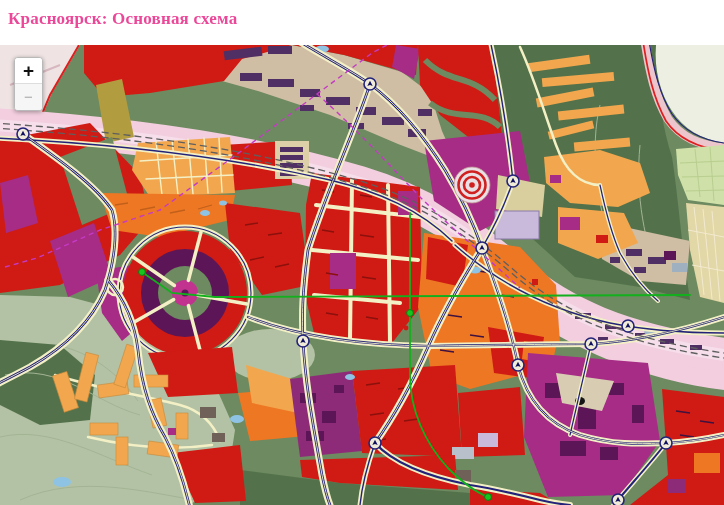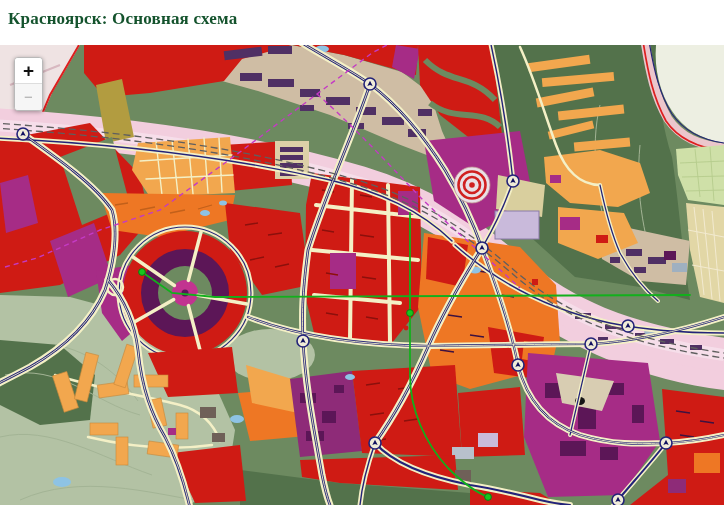--- a/index.html
+++ b/index.html
@@ -1,18 +1,18 @@
 <!DOCTYPE html>
 <html style="--base-green: #6d8a60; --forest-green: #53724b; --sage: #b3c2a4; --pale-outside: #edefe2; --boundary-pink: #ecc6cc; --boundary-red: #dd1f1f; --corridor-pink: #f2cede; --beige: #cfbda4; --tan: #d9c9ae; --zone-red: #cf1b14; --zone-orange: #ee7724; --zone-lightorange: #f2a74e; --zone-magenta: #a62c86; --zone-purple: #8e2b78; --zone-darkpurple: #5c1657; --road-cream: #f4f0c6; --road-navy: #232379; --transit-green: #12b01c; --water-blue: #8ec3e4; --building-purple: #503064; --rail-gray: #5f5f5f; --metro-magenta: #c43ac4; --field-green: #cfe0a8; --field-khaki: #e2d7a6; --lavender: #c9badb;"><head>
 <meta charset="utf-8">
 <style>
   html,body{margin:0;padding:0;background:#fff;}
   body{width:724px;height:505px;overflow:hidden;font-family:"Liberation Sans",sans-serif;}
   .page-header{height:45px;box-sizing:border-box;padding:9px 0 0 8px;}
-  .page-header h1{margin:0;font-family:"Liberation Serif",serif;font-weight:bold;font-size:17px;color:#14532d;letter-spacing:.2px;}
+  .page-header h1{margin:0;font-family:"Liberation Serif",serif;font-weight:bold;font-size:17px;color:#ec4899;letter-spacing:.2px;}
   .map-wrap{position:relative;width:724px;height:460px;overflow:hidden;}
   .map-wrap svg{display:block;}
   
   .zoom-ctrl{position:absolute;left:14px;top:12px;width:27px;background:#fff;border:1px solid #b9b9b9;
     border-radius:4px;box-shadow:0 1px 4px rgba(0,0,0,.35);overflow:hidden;z-index:5;}
   .zoom-ctrl button{display:block;width:100%;height:26px;margin:0;padding:0;border:none;background:#fff;
     font-family:"Liberation Sans",sans-serif;cursor:pointer;line-height:24px;}
   .zoom-in{font-size:19px;font-weight:bold;color:#111;border-bottom:1px solid #ddd!important;}
   .zoom-out{font-size:15px;color:#a9a9a9;background:#f6f6f6!important;}
   

